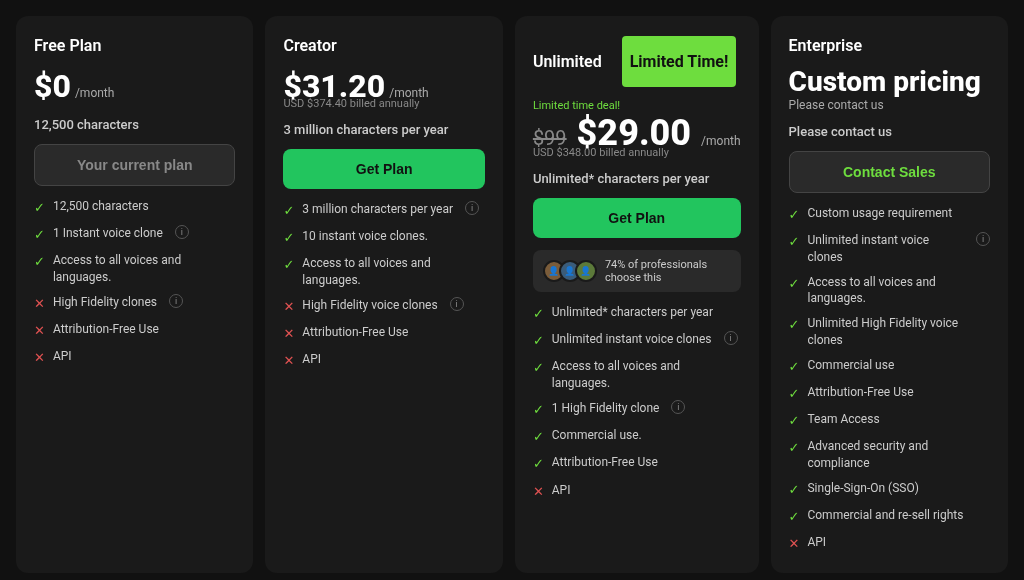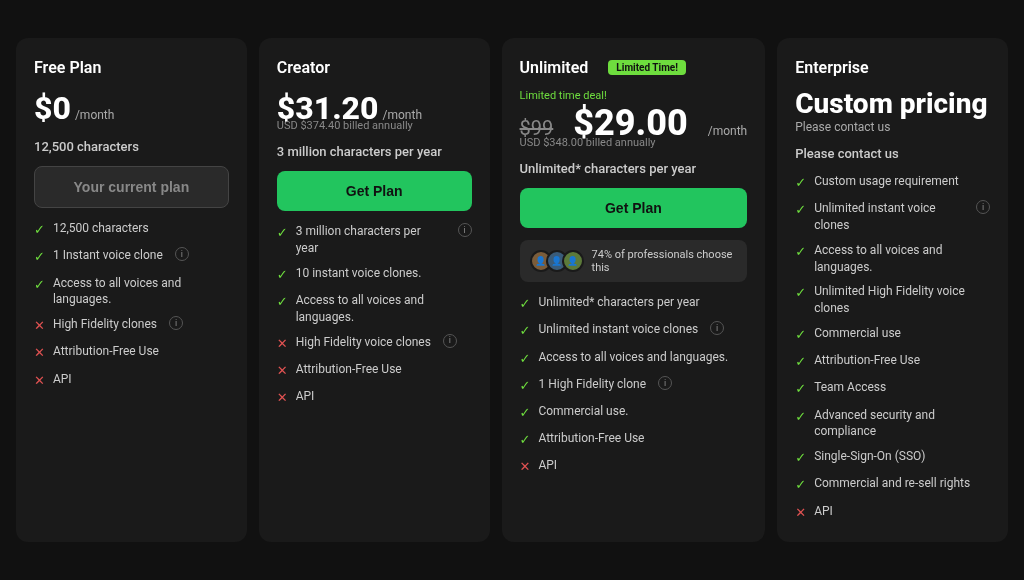--- a/index.html
+++ b/index.html
@@ -139,23 +139,23 @@
       border-radius: 50%;
       border: 1px solid #555;
       font-size: 9px;
       color: #888;
       margin-left: 4px;
       flex-shrink: 0;
     }
     .limited-time-badge {
       background: #6edd3e;
       color: #111;
-      font-size: 10px;
+      font-size: 16px;
       font-weight: 700;
-      padding: 2px 8px;
+      padding: 16px 8px;
       border-radius: 4px;
       display: inline-block;
     }
     .limited-time-deal {
       color: #6edd3e;
       font-size: 11px;
       font-weight: 400;
     }
     .price-old {
       font-size: 20px;
@@ -277,21 +277,21 @@
     </div>
       </div>
     </div>
     <div class="plan-card">
       <div class="plan-header-row">
       <span class="plan-name">Unlimited</span>
       <span class="limited-time-badge">Limited Time!</span>
     </div>
       <div>
       <div class="limited-time-deal">Limited time deal!</div>
-      <div class="price-row" style="align-items:baseline; gap:20px;">
+      <div class="price-row" style="align-items:baseline; gap:10px;">
         <span class="price-old">$99</span>
         <span class="price-new">$29.00</span>
         <span class="price-period">/month</span>
       </div>
       <div class="price-sub">USD $348.00 billed annually</div>
     </div>
       <div class="chars-label">Unlimited* characters per year</div>
       <button class="btn btn-green">Get Plan</button>
       <div class="social-proof">
       <div class="avatars">
@@ -341,20 +341,21 @@
     </div>
     <div class="plan-card">
       <div>
       <span class="plan-name">Enterprise</span>
     </div>
       <div>
       <div class="custom-pricing-title">Custom pricing</div>
       <div class="contact-subtitle">Please contact us</div>
     </div>
       <div class="chars-label">Please contact us</div>
+      <button class="btn btn-sales">Contact Sales</button>
       <div class="features-list">
         <div class="feature-item">
       <span class="feature-icon check">✓</span>
       <span>Custom usage requirement</span>
 
     </div>
         <div class="feature-item">
       <span class="feature-icon check">✓</span>
       <span>Unlimited instant voice clones</span>
       <span class="feature-info">i</span>

